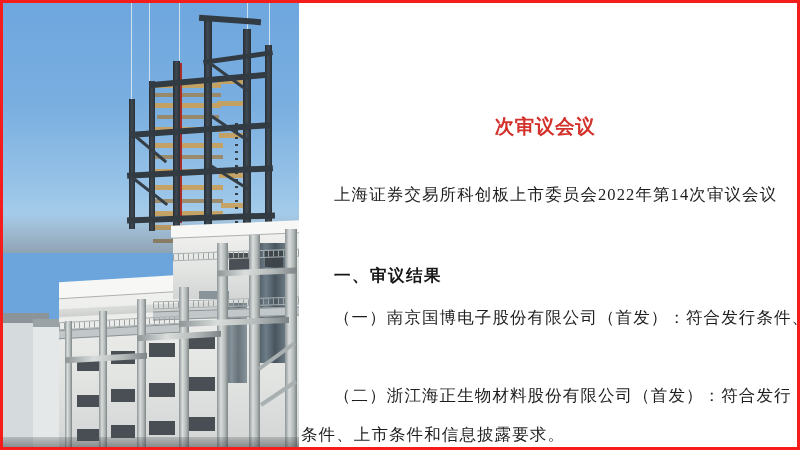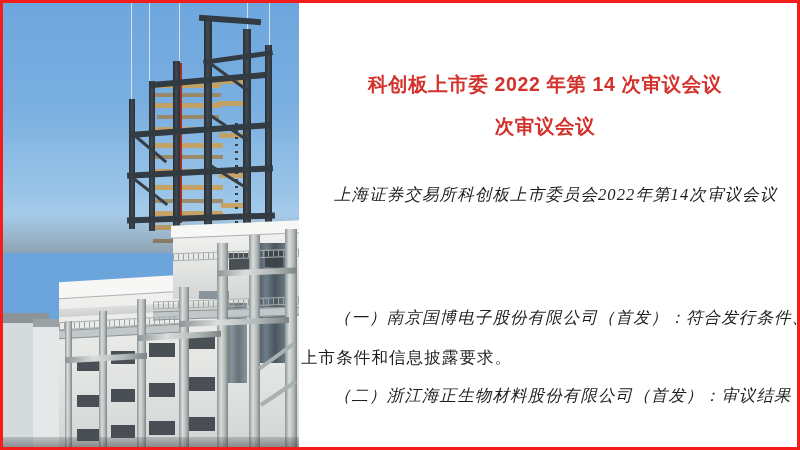--- a/index.html
+++ b/index.html
@@ -154,21 +154,21 @@
     right: 2px;
     color: #1d1d1d;
     font-family: "Liberation Serif", serif;
     font-size: 16.5px;
     line-height: 1.0;
     letter-spacing: 1.1px;
     text-align: justify;
     text-justify: inter-character;
     white-space: nowrap;
   }
-  .p-indent { text-indent: 2em; font-style: italic; }
+  .p-indent { text-indent: 2em; }
 
   #para1-l1 { top: 184px; }
   #para1-l2 { top: 228px; }
 
   .section-head {
     position: absolute;
     left: 2px;
     color: #161616;
     font-family: "Liberation Sans", sans-serif;
     font-weight: bold;
@@ -293,29 +293,29 @@
     <div class="col" style="left:214px; top:266px; width:80px; height:6px; transform:skewY(-2deg);"></div>
 
     <div class="tdiag" style="left:256px; top:364px; width:44px; height:4px; transform:rotate(-36deg); background:#a9b0b1;"></div>
     <div class="tdiag" style="left:258px; top:400px; width:42px; height:4px; transform:rotate(-34deg); background:#a9b0b1;"></div>
 
     <div class="bldg-dark" style="left:0; top:434px; width:296px; height:10px; background:linear-gradient(180deg,rgba(80,86,90,.25),rgba(60,66,70,.5));"></div>
   </div>
 
   <div id="doc">
 
-    <div class="doc-title" id="title-line1">科创板上市委 2022 年第 14 次审议会议</div>
 
     <div class="doc-title" id="title-line2">次审议会议</div>
 
     <div class="body-text p-indent" id="para1-l1">上海证券交易所科创板上市委员会2022年第14次审议会议</div>
 
 
+    <div class="section-head" id="section-1">一、审议结果</div>
 
     <div class="body-text p-indent" id="item1-l1">（一）南京国博电子股份有限公司（首发）：符合发行条件、</div>
 
-    <div class="body-text" id="item1-l2">上市条件和信息披露要求。</div>
-
-    <div class="body-text p-indent" id="item2-l1">（二）浙江海正生物材料股份有限公司（首发）：审议结果</div>
-
+
+    <div class="body-text p-indent" id="item2-l1">（二）浙江海正生物材料股份有限公司（首发）：符合发行</div>
+
+    <div class="body-text" id="item2-l2">条件、上市条件和信息披露要求。</div>
 
   </div>
 </div>
 
 </body></html>

